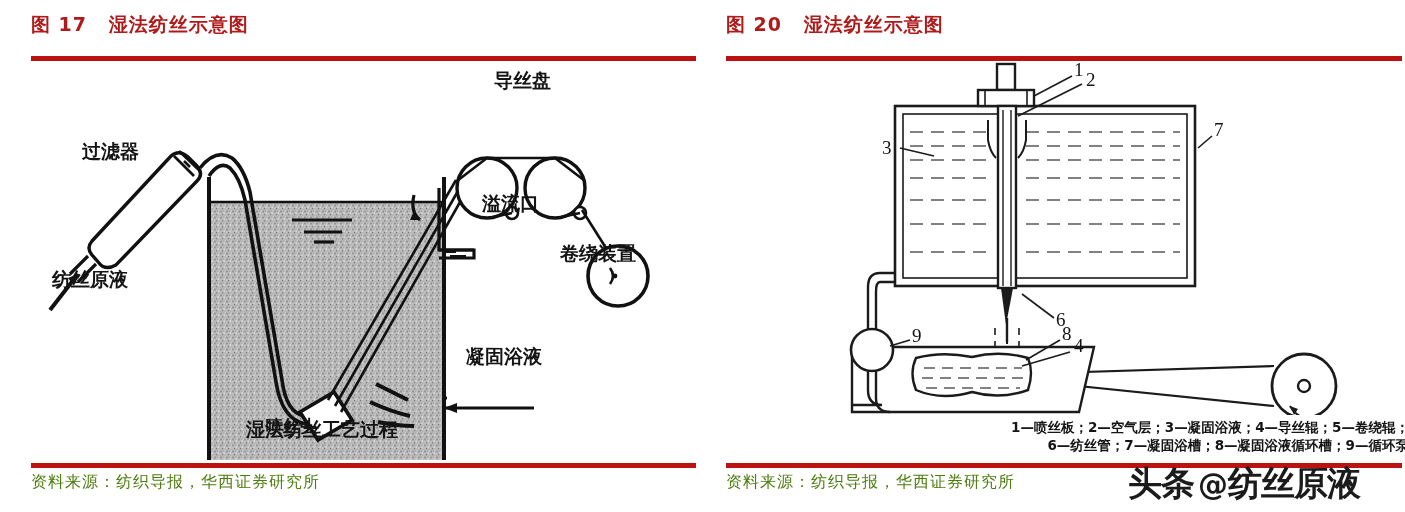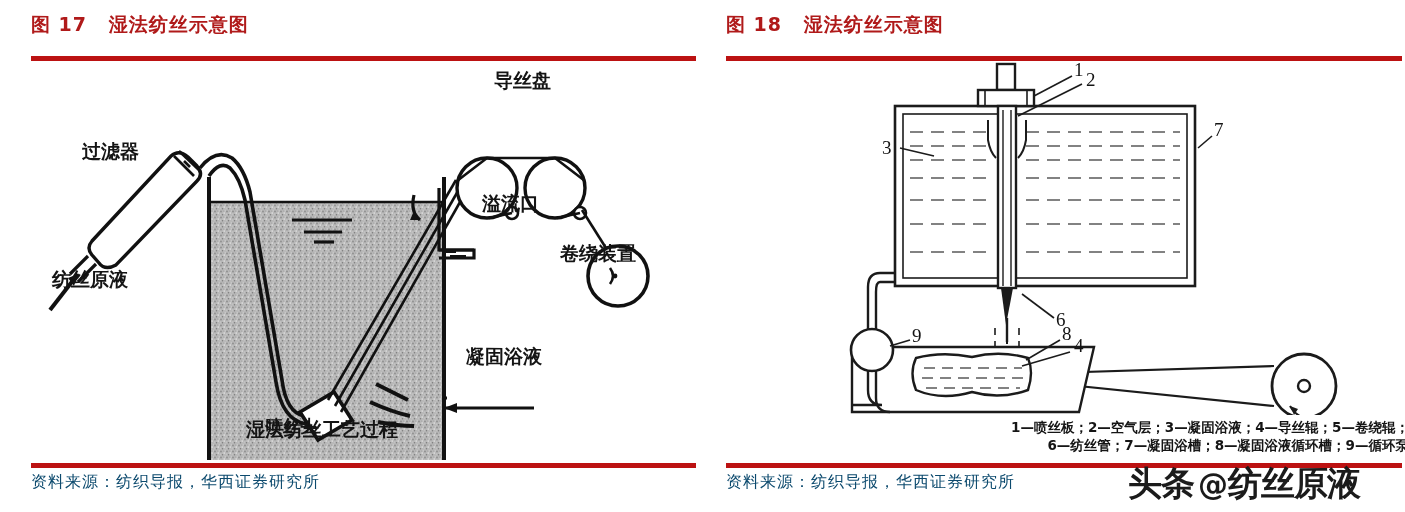--- a/index.html
+++ b/index.html
@@ -48,21 +48,21 @@
   .rule-top    { left: 27px; right: 8px; top: 56px; }
   .rule-bottom { left: 27px; right: 8px; top: 463px; }
   .panel-right .rule-top    { left: 22px; right: 7px; }
   .panel-right .rule-bottom { left: 22px; right: 7px; }
 
   
   .source {
     position: absolute;
     left: 27px; top: 472px;
     font-size: 16px;
-    color: #0c4a6e;
+    color: #4d7c0f;
     letter-spacing: 1px;
     white-space: nowrap;
     font-family: Liberation Serif, serif;
   }
   .panel-right .source { left: 22px; }
 
   
   .watermark {
     position: absolute;
     left: 1128px; top: 461px;
@@ -230,21 +230,21 @@
       <text class="art-label" font-size="19" x="242" y="376">湿法纺丝工艺过程</text>
     </svg>
 
     <div class="rule rule-bottom"></div>
     <div class="source">资料来源：纺织导报，华西证券研究所</div>
   </div>
 
   <div class="panel panel-right">
 
     <div class="fig-title" style="left:22px;">
-      <span class="num">图 18</span>
+      <span class="num">图 20</span>
       <span>湿法纺丝示意图</span>
     </div>
 
     <div class="rule rule-top"></div>
 
     <svg class="art" width="705" height="355" viewBox="0 0 705 355">
 
       <g>
         <rect x="191" y="46" width="300" height="180" fill="#ffffff" stroke="#1b1b1b" stroke-width="2.6"></rect>
         <rect x="199" y="54" width="284" height="164" fill="#ffffff" stroke="#1b1b1b" stroke-width="1.6"></rect>

